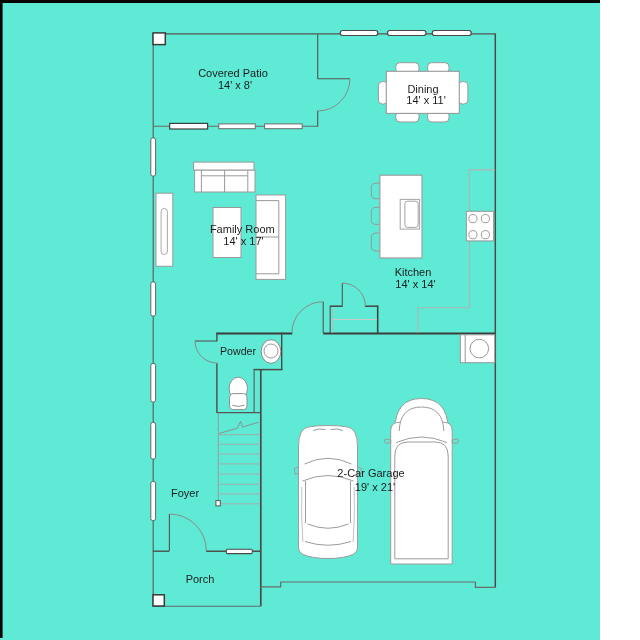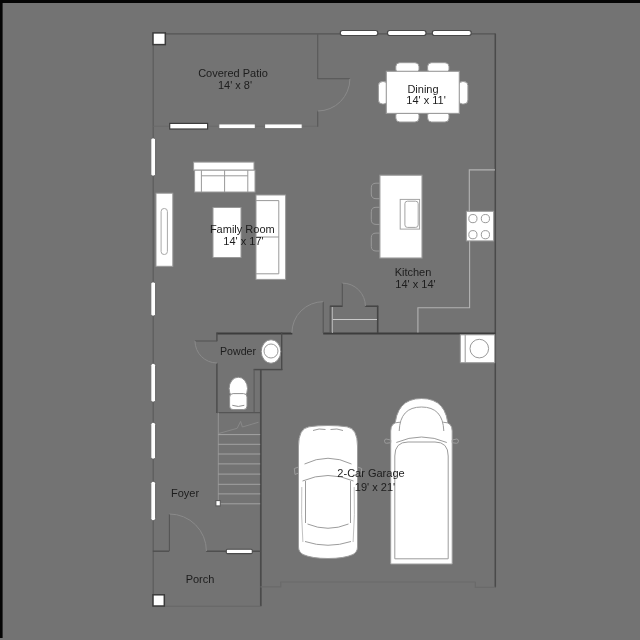--- a/index.html
+++ b/index.html
@@ -1,17 +1,17 @@
 <!DOCTYPE html>
 <html><head>
 <meta charset="utf-8">
 <style>
   html,body{margin:0;padding:0;background:#fff;}
-  #page{position:relative;width:640px;height:640px;background:#737373;overflow:hidden;
-        font-family:"Liberation Sans", sans-serif;}
+  #page{position:relative;width:576px;height:640px;background:#5eead4;overflow:hidden;
+        font-family:"Liberation Sans", sans-serif;padding-left:24px;}
   svg{position:absolute;left:0;top:0;}
   text{font-family:"Liberation Sans", sans-serif;fill:#1d1d1d;}
 </style>
 </head>
 <body>
 <div id="page">
 <svg width="640" height="640" viewBox="0 0 640 640" fill="none">
 
 <rect x="0" y="0" width="640" height="3" fill="#050505"></rect>
 

